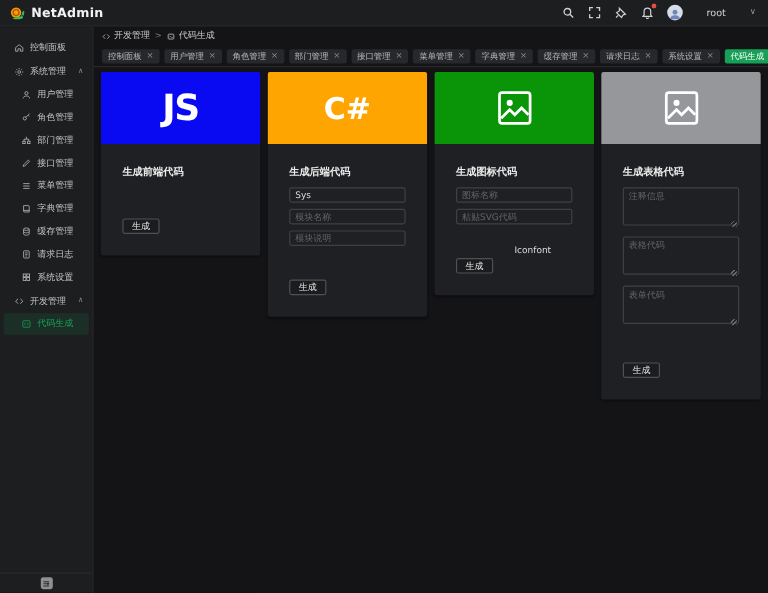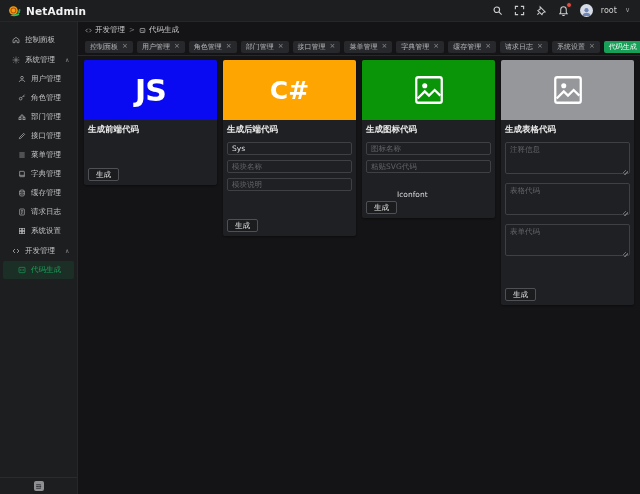--- a/index.html
+++ b/index.html
@@ -18,21 +18,21 @@
     border-bottom:1px solid #26272a;
   }
   .logo-wrap { display:flex; align-items:center; gap:5px; }
   .app-name { font-size:10.5px; font-weight:bold; color:#f2f2f2; letter-spacing:.2px;text-align:center; }
   .topbar-right { margin-left:auto; display:flex; align-items:center; gap:11px; }
   .tb-icon { width:11px; height:11px; color:#cfd0d2; cursor:pointer; position:relative; }
   .badge-dot { position:absolute; top:-3px; right:-3px; width:6px; height:6px;
     border-radius:50%; background:#e54d42; border:1px solid #1d1e20; }
   .avatar { width:13px; height:13px; border-radius:50%; background:#d7dde6;
     overflow:hidden; display:flex; align-items:flex-end; justify-content:center; }
-  .user-chip { display:flex; align-items:center; gap:8px; cursor:pointer; }
+  .user-chip { display:flex; align-items:center; gap:20px; cursor:pointer; }
   .user-name { font-size:8px; color:#cfcfcf; }
   .chev { font-size:7px; color:#9a9b9d; line-height:1; }
 
   
   .shell { flex:1; display:flex; min-height:0; }
 
   
   .sidebar {
     width:78px; flex:0 0 78px; background:#1d1e20;
     border-right:1px solid #26272a; display:flex; flex-direction:column;
@@ -83,42 +83,42 @@
   
   .card {
     width:133px; flex:0 0 133px; background:#1f2023; border-radius:2px;
     box-shadow:0 1px 2px rgba(0,0,0,.4); overflow:hidden;
   }
   .banner { height:60px; display:flex; align-items:center; justify-content:center; }
   .banner-text { font-weight:800; color:#fff; }
   .banner-text.js { font-size:30px; letter-spacing:-1px; }
   .banner-text.cs { font-size:25px; }
   .banner .img-icon { width:34px; height:34px; color:#fff; }
-  .card-body { padding:4px; }
+  .card-body { padding:18px; }
   .card-title { font-size:8.5px; font-weight:bold; color:#ececec; margin-bottom:6px; }
   .fields { display:flex; flex-direction:column; gap:5px; margin-bottom:2px; }
   .inp, .ta {
     width:100%; background:transparent; border:1px solid #3f4043; border-radius:2px;
     color:#dcdddf; font-size:7.5px; font-family:inherit; outline:none;
   }
   .inp { height:13px; padding:0 4px; }
   .inp::placeholder, .ta::placeholder { color:#636467; }
   .ta { height:32px; padding:2px 4px; resize:none; }
   .ta-wrap { position:relative; }
   .ta-wrap::after {
     content:""; position:absolute; right:2px; bottom:3px; width:5px; height:5px;
     background:repeating-linear-gradient(135deg, transparent 0 1.5px, #6a6b6e 1.5px 2.5px);
     pointer-events:none;
   }
   .btn {
     height:13px; padding:0 7px; background:#1b1c1e; border:1px solid #4f5053;
     border-radius:2px; color:#e6e6e6; font-size:7.5px; font-family:inherit; cursor:pointer;margin-top:26px;
   }
   .btn-row { display:flex; align-items:center; }
-  .iconfont-link { flex:1; text-align:left; font-size:7.5px; color:#dcdddf; cursor:pointer; }
+  .iconfont-link { flex:1; text-align:center; font-size:7.5px; color:#dcdddf; cursor:pointer; }
 </style>
 </head>
 <body>
 
 <div class="topbar">
   <div class="logo-wrap">
     <svg width="13" height="13" viewBox="0 0 24 24">
       <circle cx="10" cy="12" r="8" fill="#f59e0b"></circle>
       <circle cx="10" cy="12" r="4.5" fill="none" stroke="#b45309" stroke-width="2"></circle>
       <path d="M4 21c5 2 13 2 17-1l-2-4c-1 2-4 3-7 3z" fill="#34c05e"></path>

